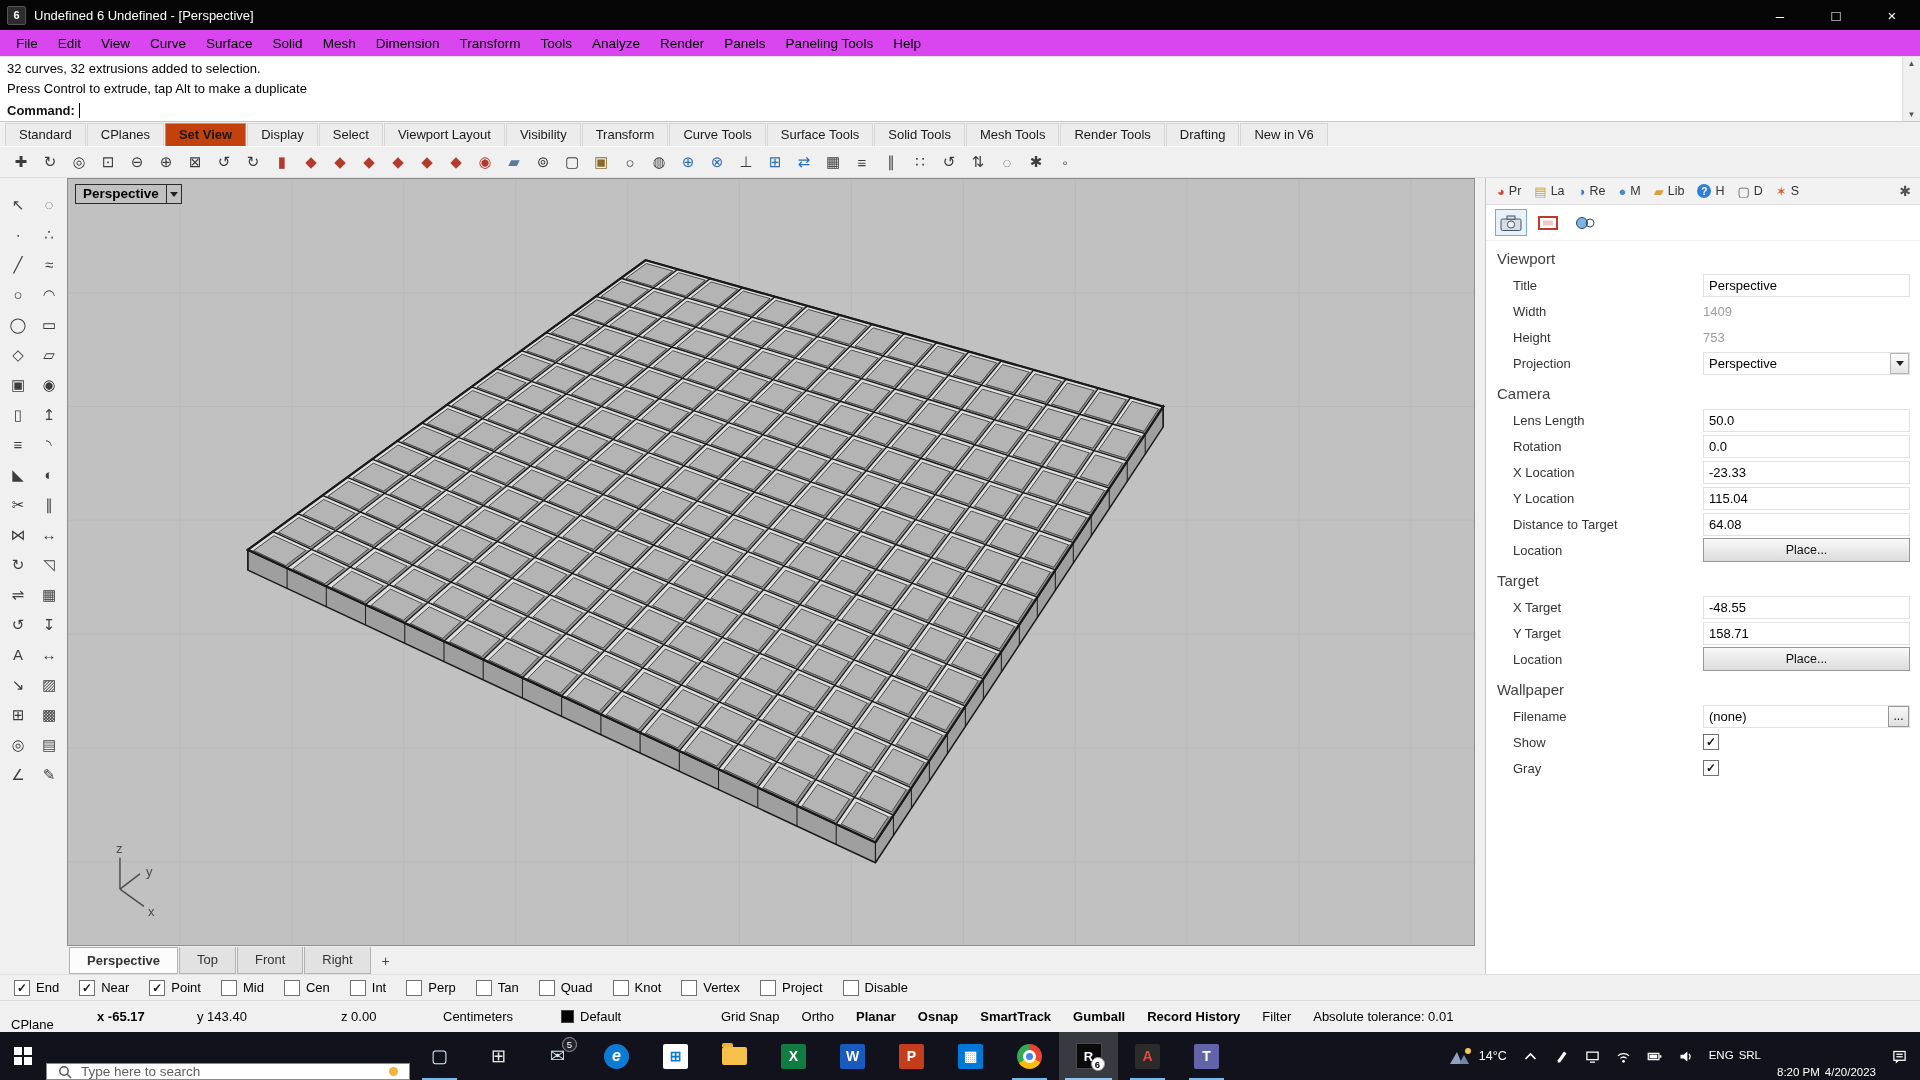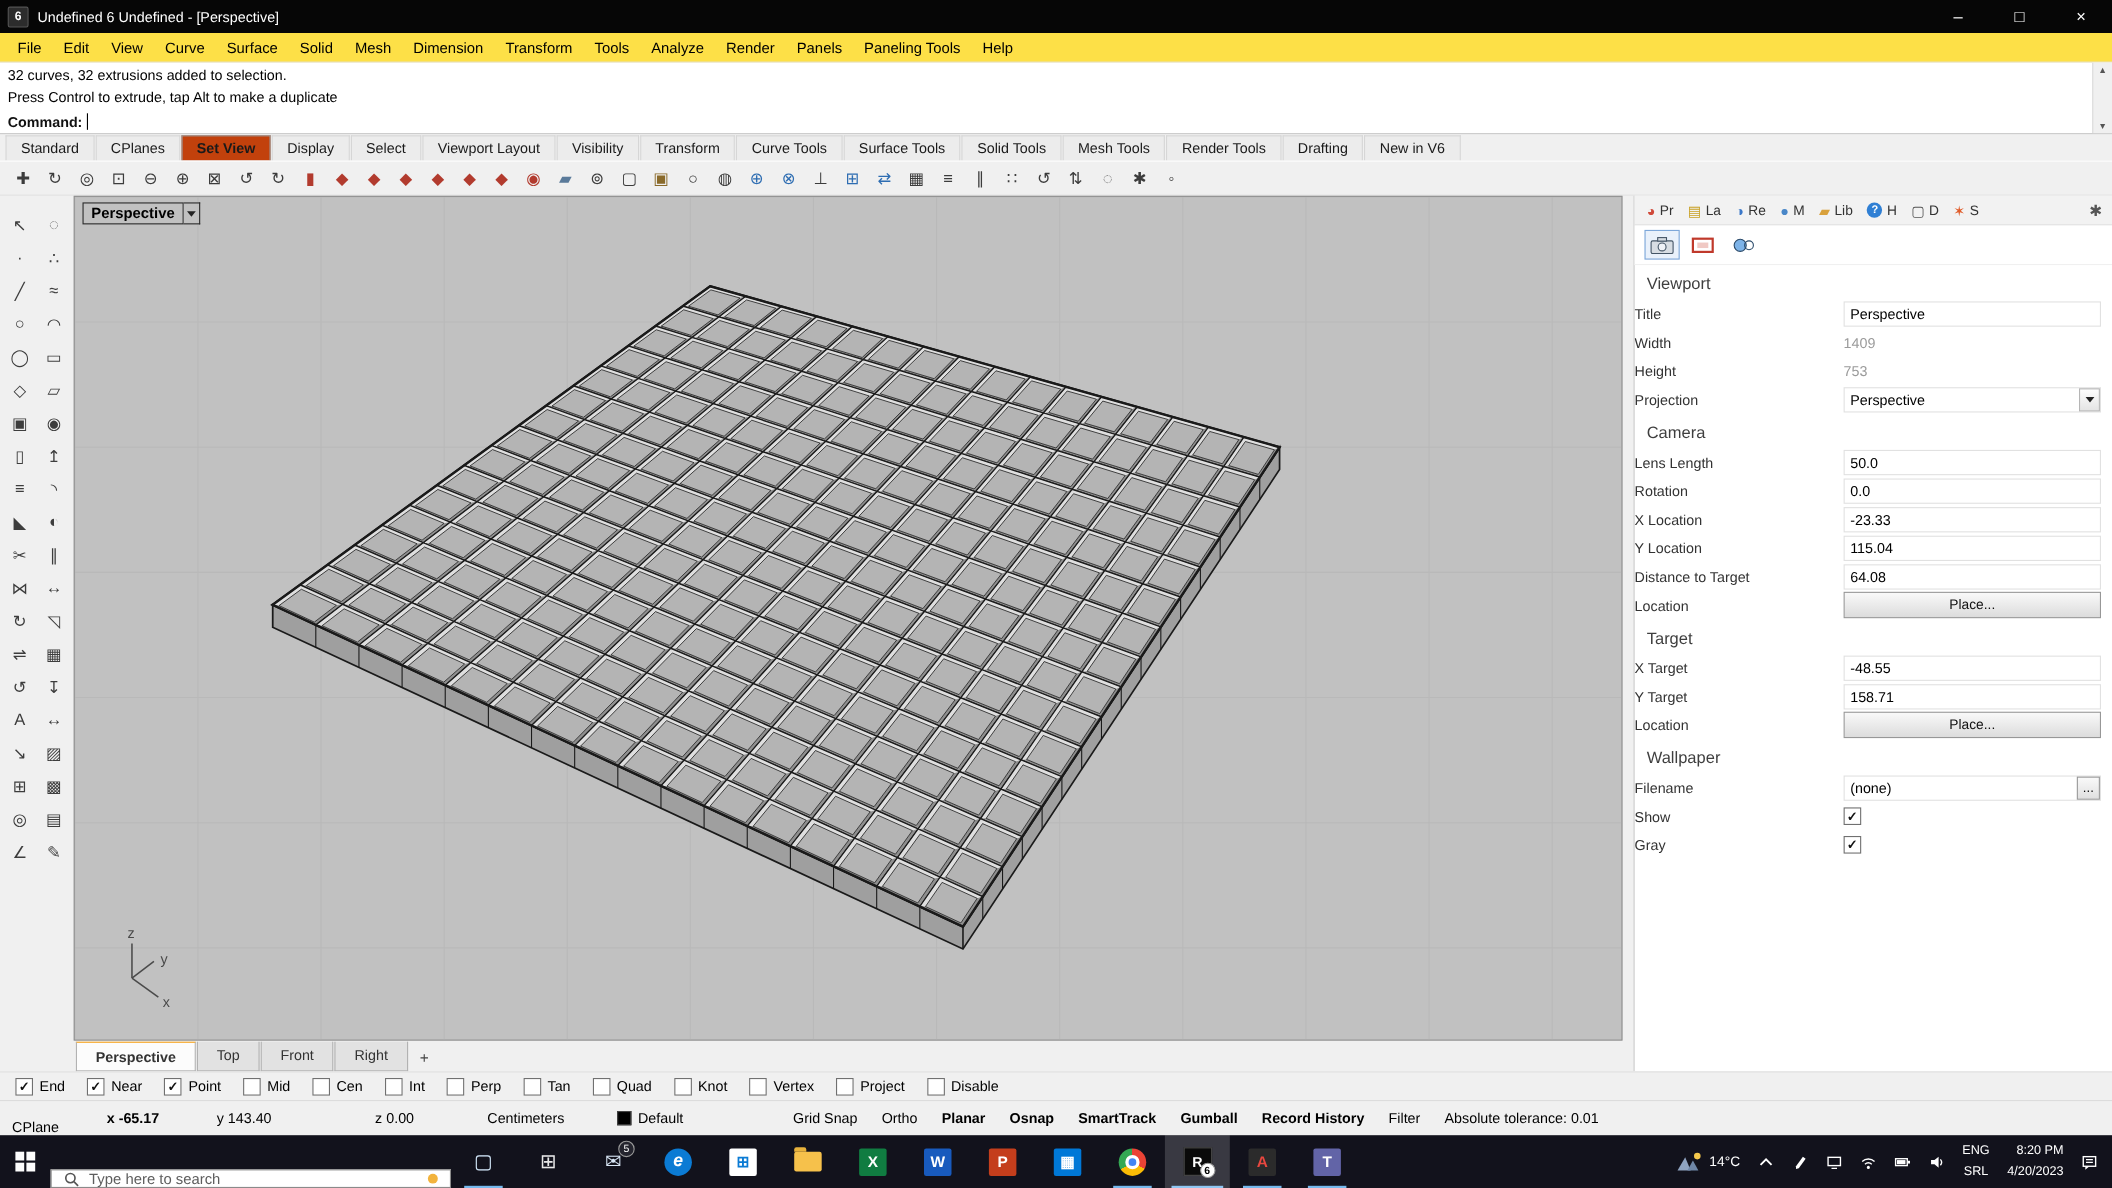--- a/index.html
+++ b/index.html
@@ -5,21 +5,21 @@
 *{margin:0;padding:0;box-sizing:border-box;}
 html,body{width:1920px;height:1080px;overflow:hidden;font-family:"Liberation Sans",sans-serif;font-size:12px;color:#111;background:#f0f0f0;}
 .app{display:flex;flex-direction:column;width:1920px;height:1080px;}
 
 .title-bar{flex:0 0 30px;background:#060606;color:#fff;display:flex;align-items:center;}
 .app-icon{width:19px;height:19px;margin:0 8px 0 7px;background:#2c2c2c;border:1px solid #555;color:#fff;font-weight:bold;font-size:11px;display:flex;align-items:center;justify-content:center;border-radius:2px;}
 .title-text{font-size:13px;}
 .win-controls{margin-left:auto;display:flex;height:100%;}
 .win-btn{width:56px;height:100%;display:flex;align-items:center;justify-content:center;font-size:15px;color:#fff;}
 
-.menu-bar{flex:0 0 27px;background:#fde047;display:flex;align-items:center;padding-left:6px;border-bottom:1px solid #e2e2e2;}
+.menu-bar{flex:0 0 27px;background:#d946ef;display:flex;align-items:center;padding-left:6px;border-bottom:1px solid #e2e2e2;}
 .menu-item{padding:0 10px;font-size:13.5px;height:100%;display:flex;align-items:center;color:#000;}
 
 .command-area{flex:0 0 64px;background:#fff;border-bottom:1px solid #c8c8c8;position:relative;padding:2px 22px 0 7px;}
 .cmd-line{font-size:13px;line-height:20px;color:#000;white-space:nowrap;}
 .cmd-prompt-row{display:flex;align-items:center;height:22px;}
 .cmd-prompt{font-size:13px;font-weight:bold;}
 .caret{display:inline-block;width:1.5px;height:15px;background:#000;margin-left:4px;}
 .cmd-scroll{position:absolute;right:0;top:0;width:18px;height:100%;background:#f0f0f0;border-left:1px solid #dadada;display:flex;flex-direction:column;justify-content:space-between;align-items:center;font-size:8px;color:#555;padding:2px 0;}
 
 .tab-bar{flex:0 0 24px;display:flex;align-items:flex-end;background:#f0f0f0;padding-left:5px;}
@@ -48,21 +48,21 @@
 .panel-tabs{flex:0 0 27px;background:#f2f2f2;display:flex;align-items:center;padding:0 5px;gap:1px;border-bottom:1px solid #ddd;}
 .panel-tab{display:flex;align-items:center;gap:4px;font-size:12.5px;color:#333;padding:3px 6px;white-space:nowrap;}
 .pt-glyph{font-size:13px;}
 .help-badge{width:14px;height:14px;border-radius:50%;background:#2f7fd4;color:#fff;font-size:10px;font-weight:bold;display:flex;align-items:center;justify-content:center;}
 .panel-gear{margin-left:auto;color:#555;font-size:14px;padding:0 4px;}
 .subtab-bar{flex:0 0 36px;display:flex;align-items:center;gap:5px;padding:4px 9px;background:#fff;border-bottom:1px solid #f0f0f0;}
 .subtab{width:32px;height:27px;border:1px solid transparent;display:flex;align-items:center;justify-content:center;background:#fff;}
 .subtab.active{border-color:#7da7d9;background:#e9f1fb;}
 .panel-body{flex:1;overflow:hidden;}
 .section-header{font-size:15px;color:#3f3f3f;padding:9px 0 5px 11px;}
-.prop-row{display:flex;align-items:center;height:26px;}
+.prop-row{display:flex;align-items:center;height:26px;padding-left:27px;}
 .prop-label{width:190px;font-size:13px;color:#333;white-space:nowrap;}
 .prop-value{flex:1;display:flex;align-items:center;padding-right:10px;position:relative;height:23px;}
 .prop-field{flex:1;height:23px;border:1px solid #e1e1e1;background:#fff;display:flex;align-items:center;padding:0 5px;font-size:13px;color:#000;white-space:nowrap;}
 .value-text{font-size:13px;}
 .value-text.disabled{color:#9b9b9b;}
 .dropdown-btn{position:absolute;right:11px;top:1px;width:19px;height:21px;border:1px solid #b5b5b5;background:linear-gradient(#fdfdfd,#e4e4e4);display:flex;align-items:center;justify-content:center;}
 .place-btn{flex:1;height:24px;border:1px solid #979797;background:linear-gradient(#f9f9f9,#dcdcdc);font-size:12.5px;display:flex;align-items:center;justify-content:center;color:#111;}
 .ellipsis-btn{position:absolute;right:11px;top:1px;width:21px;height:21px;border:1px solid #979797;background:linear-gradient(#f9f9f9,#e0e0e0);font-size:12px;display:flex;align-items:center;justify-content:center;}
 .checkbox{width:16px;height:16px;border:1px solid #707070;background:#fff;display:flex;align-items:center;justify-content:center;font-size:12px;color:#111;font-weight:bold;line-height:1;}
 
@@ -97,21 +97,21 @@
 .glyph-app{font-size:18px;color:#e8e8e8;display:flex;align-items:center;justify-content:center;}
 .folder-icon{width:25px;height:18px;background:#f6c14b;border-radius:2px;position:relative;}
 .folder-icon::before{content:"";position:absolute;top:-4px;left:0;width:11px;height:4px;background:#e8b23c;border-radius:2px 2px 0 0;}
 .chrome-icon{width:25px;height:25px;border-radius:50%;background:conic-gradient(#ea4335 0 33%,#fbbc05 33% 66%,#34a853 66% 100%);position:relative;}
 .chrome-icon::after{content:"";position:absolute;inset:6px;border-radius:50%;background:#4285f4;border:3px solid #fff;}
 .rhino-tile{width:26px;height:26px;background:#0a0a0a;border:1px solid #4a4a4a;position:relative;display:flex;align-items:center;justify-content:center;color:#fff;font-size:13px;font-weight:bold;}
 .rhino-badge{position:absolute;right:-4px;bottom:-3px;width:14px;height:14px;border-radius:50%;background:#fff;color:#000;font-size:9.5px;font-weight:bold;display:flex;align-items:center;justify-content:center;border:1px solid #999;}
 .app-badge{position:absolute;top:5px;right:10px;width:15px;height:15px;border-radius:50%;background:#24242e;border:1px solid #9a9a9a;color:#fff;font-size:9.5px;display:flex;align-items:center;justify-content:center;}
 .tray{margin-left:auto;display:flex;align-items:center;padding-right:5px;}
 .tray-item{padding:0 8px;display:flex;align-items:center;gap:5px;font-size:12.5px;color:#fff;height:100%;}
-.tray-2line{display:flex;flex-direction:column;align-items:center;justify-content:center;line-height:1.2;font-size:11.5px;}
+.tray-2line{display:flex;align-items:center;justify-content:center;line-height:1.2;font-size:11.5px;}
 .tray-2line.clock{align-items:flex-end;}
 </style>
 </head>
 <body>
 
 <div class="app">
 
   <div class="title-bar">
     <div class="app-icon">6</div>
     <div class="title-text">Undefined 6 Undefined - [Perspective]</div>

